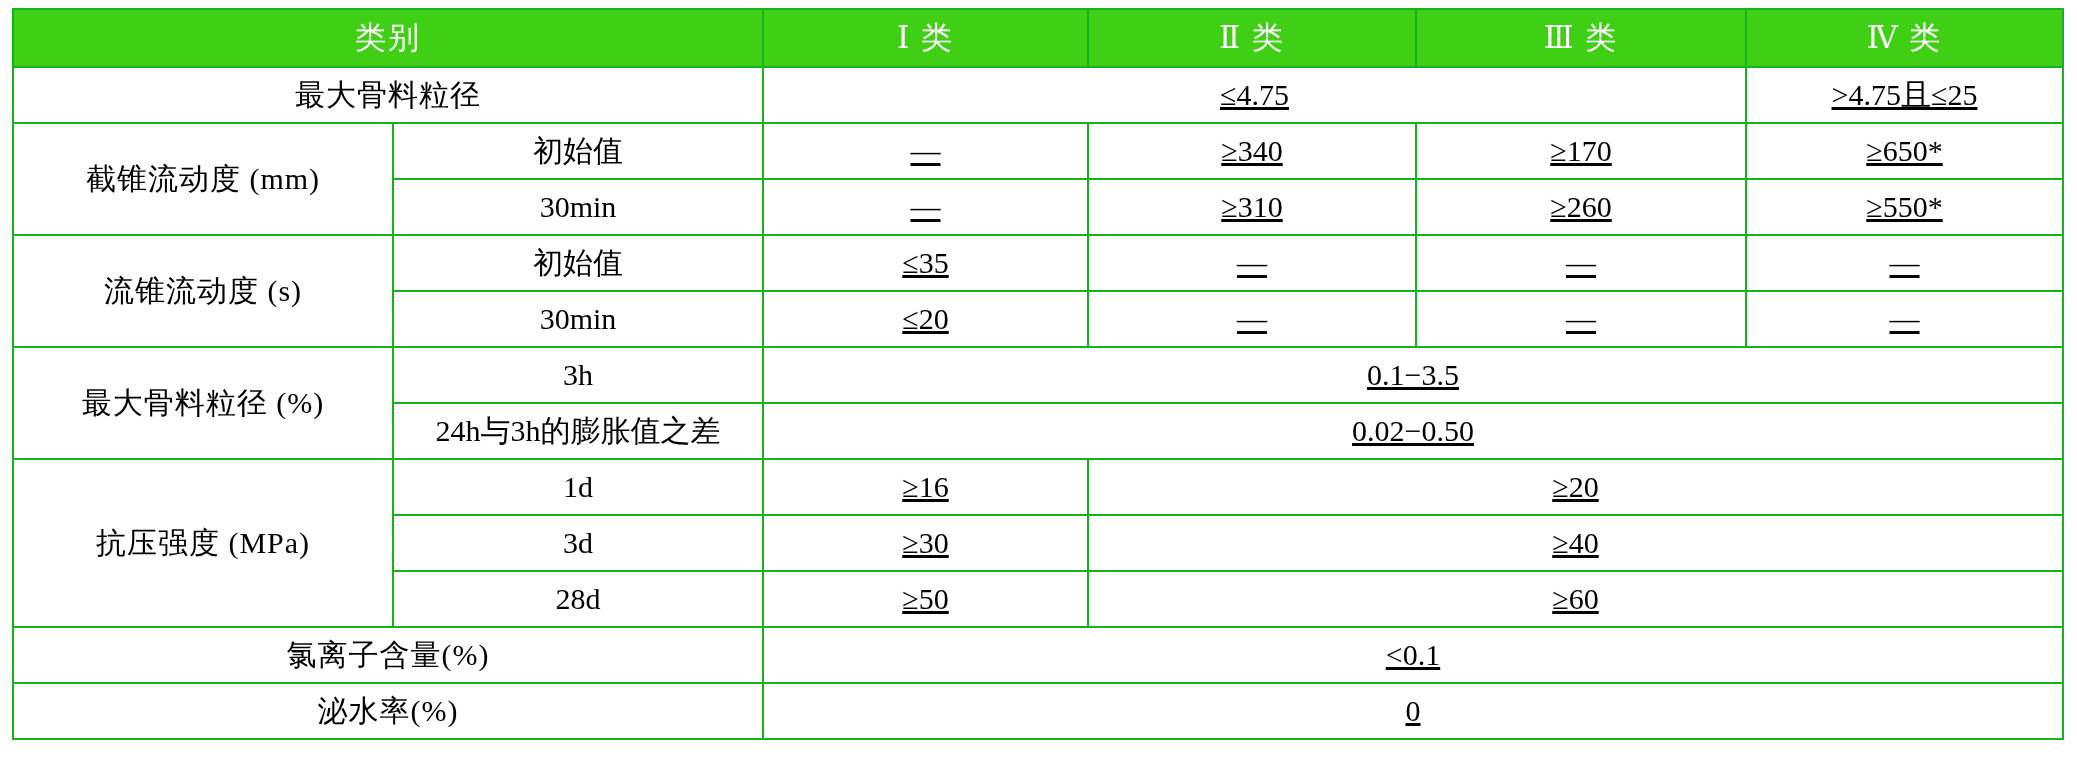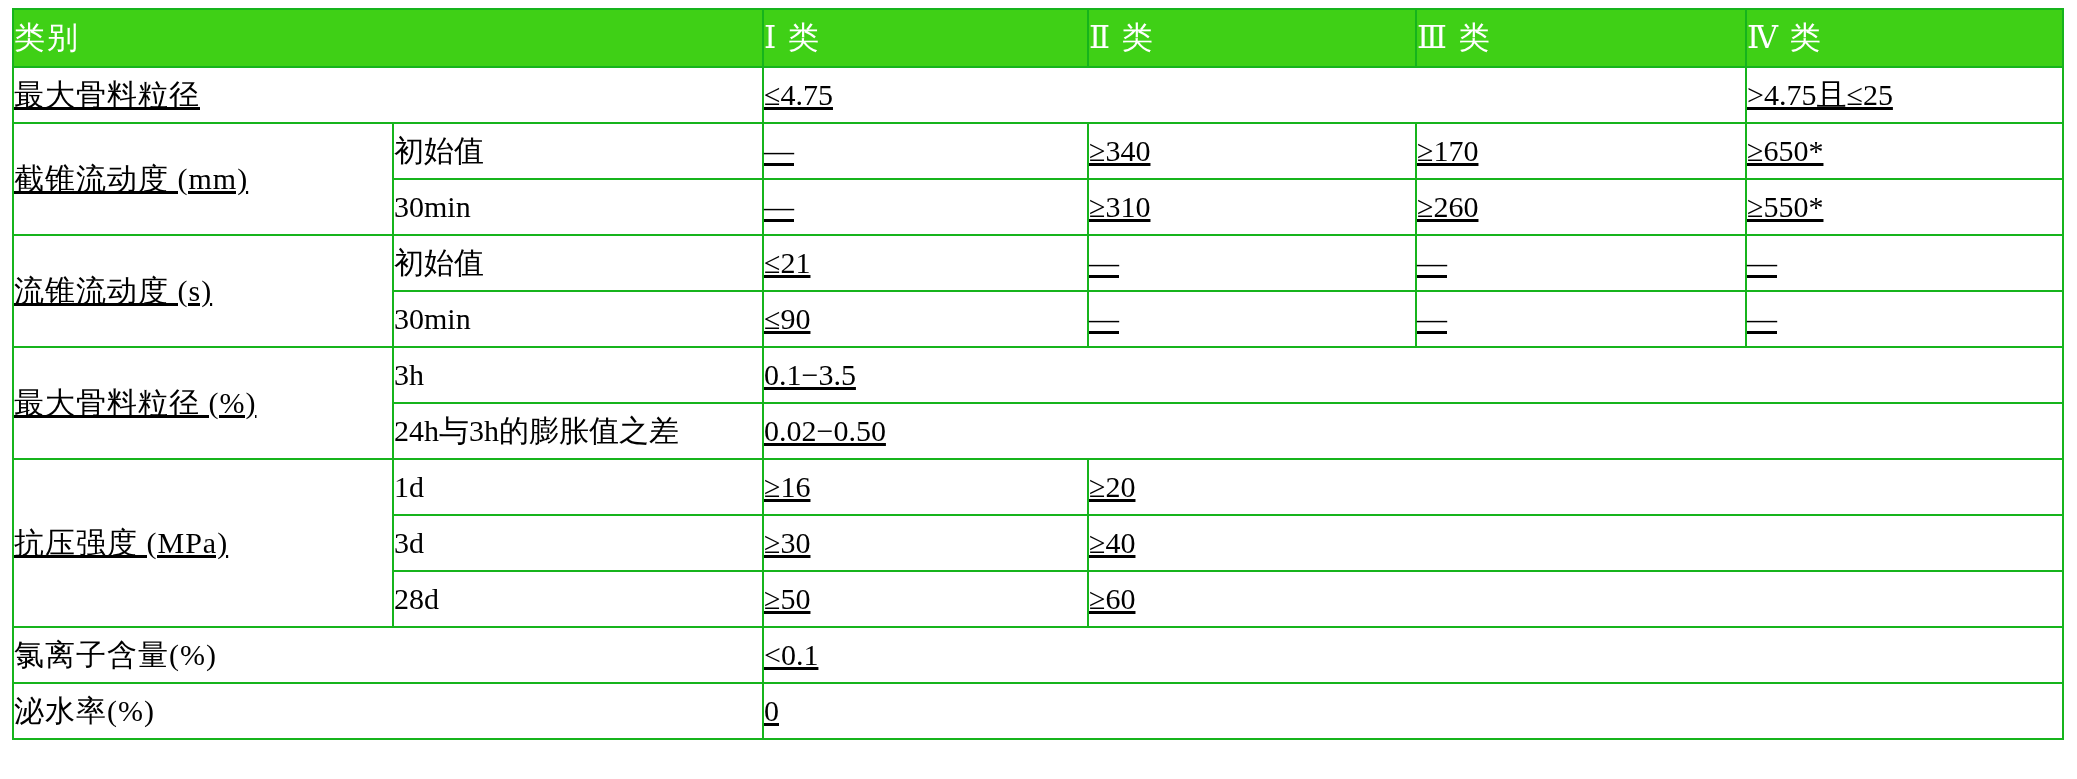--- a/index.html
+++ b/index.html
@@ -22,40 +22,39 @@
   table.spec {
     border-collapse: collapse;
     table-layout: fixed;
     width: 2050px;
     margin: 8px 0 0 12px;
     background: #ffffff;
   }
   table.spec td, table.spec th {
     border: 2px solid #16b41c;
     padding: 0;
-    text-align: left;
+    text-align: center;
     vertical-align: middle;
     font-size: 30px;
     line-height: 1.15;
     color: #000000;
     font-weight: normal;
     font-family: "Liberation Serif", "DejaVu Serif", serif;
     height: 54px;
   }
   table.spec tr.header-row td {
     background: #3fd016;
     color: #ffffff;
     font-size: 31px;
     height: 56px;
     letter-spacing: 2px;
   }
   td.rowlabel {
     font-size: 30px;
     letter-spacing: 1px;
-    text-decoration: underline;
   }
   td.sublabel {
     font-size: 29px;
   }
   td.value {
     font-size: 30px;
     text-decoration: underline;
   }
   td.wide-label {
     font-size: 30px;
@@ -116,29 +115,29 @@
         <td class="sublabel">30min</td>
         <td class="value dash">—</td>
         <td class="value">≥310</td>
         <td class="value">≥260</td>
         <td class="value">≥550*</td>
       </tr>
 
       <tr>
         <td class="rowlabel" rowspan="2">流锥流动度 (s)</td>
         <td class="sublabel">初始值</td>
-        <td class="value">≤21</td>
+        <td class="value">≤35</td>
         <td class="value dash">—</td>
         <td class="value dash">—</td>
         <td class="value dash">—</td>
       </tr>
 
       <tr>
         <td class="sublabel">30min</td>
-        <td class="value">≤90</td>
+        <td class="value">≤20</td>
         <td class="value dash">—</td>
         <td class="value dash">—</td>
         <td class="value dash">—</td>
       </tr>
 
       <tr>
         <td class="rowlabel" rowspan="2">最大骨料粒径 (%)</td>
         <td class="sublabel">3h</td>
         <td class="value" colspan="4">0.1−3.5</td>
       </tr>

